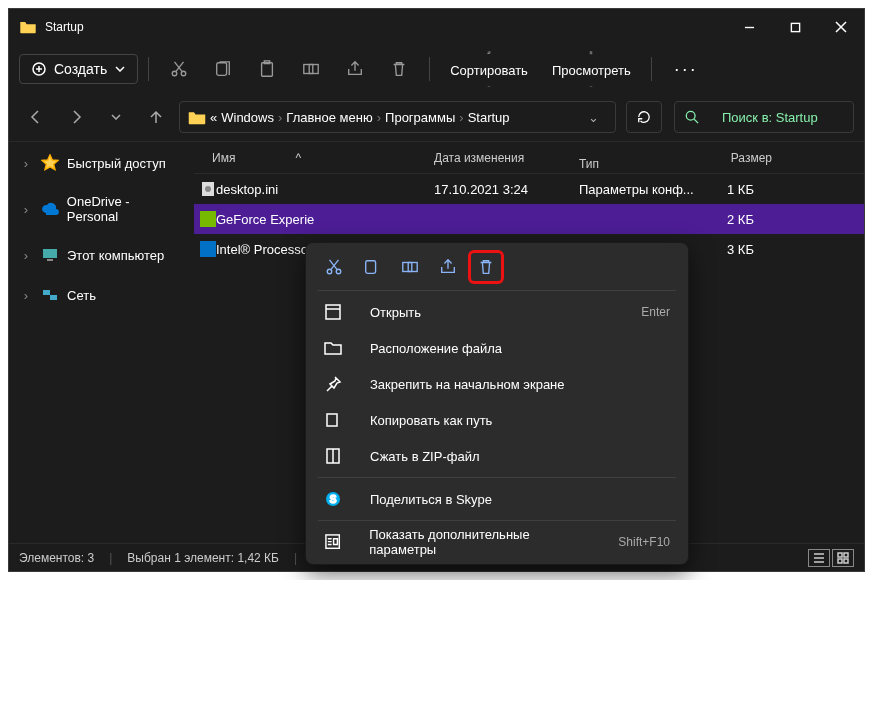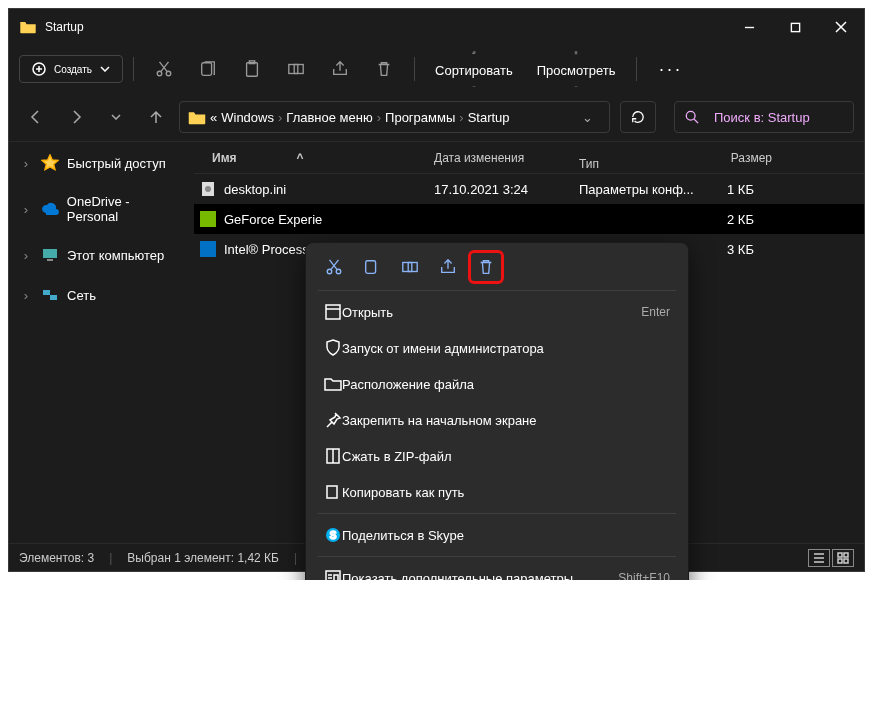--- a/index.html
+++ b/index.html
@@ -4,62 +4,62 @@
 <style>
 * { box-sizing: border-box; margin: 0; padding: 0; font-family: "Segoe UI", sans-serif; }
 body { background: #fff; padding: 8px; }
 .window { width: 857px; height: 564px; background: #1c1c1c; border: 1px solid #3a3a3a; display: flex; flex-direction: column; color: #fff; font-size: 13px; position: relative; }
 .titlebar { height: 36px; display: flex; align-items: center; padding-left: 10px; }
 .titlebar .folder-icon { width: 18px; height: 14px; margin-right: 8px; }
 .titlebar .title { font-size: 12px; }
 .win-controls { margin-left: auto; display: flex; }
 .win-btn { width: 46px; height: 36px; display: flex; align-items: center; justify-content: center; color: #fff; }
 .toolbar { height: 48px; display: flex; align-items: center; padding: 0 10px; gap: 4px; }
-.create-btn { display: flex; align-items: center; gap: 8px; padding: 6px 12px; border: 1px solid #444; border-radius: 4px; font-size: 10px; }
+.create-btn { display: flex; align-items: center; gap: 8px; padding: 6px 12px; border: 1px solid #444; border-radius: 4px; font-size: 14px; }
 .create-btn .plus-icon { width: 14px; height: 14px; }
 .tb-divider { width: 1px; height: 24px; background: #444; margin: 0 6px; }
 .tb-icon { width: 40px; height: 36px; display: flex; align-items: center; justify-content: center; }
 .tb-icon svg { width: 18px; height: 18px; stroke: #999; }
 .sort-btn, .view-btn { display: flex; align-items: center; gap: 8px; padding: 0 10px; height: 36px; flex-direction: column; }
 .more-btn { padding: 0 12px; font-size: 18px; letter-spacing: 2px; }
 .nav-row { height: 48px; display: flex; align-items: center; padding: 0 10px; gap: 6px; }
 .nav-arrow { width: 34px; height: 32px; display: flex; align-items: center; justify-content: center; color: #aaa; }
 .breadcrumb { flex: 1; height: 32px; border: 1px solid #3a3a3a; border-radius: 4px; display: flex; align-items: center; padding: 0 8px; gap: 4px; font-size: 13px; }
 .breadcrumb .drop { margin-left: auto; padding: 0 8px; color: #aaa; }
 .refresh-btn { width: 36px; height: 32px; border: 1px solid #3a3a3a; border-radius: 4px; display: flex; align-items: center; justify-content: center; margin-left: 4px; }
-.search-box { width: 180px; height: 32px; border: 1px solid #3a3a3a; border-radius: 4px; display: flex; align-items: center; padding: 0 10px; gap: 15px; color: #f0abfc; margin-left: 12px; }
+.search-box { width: 180px; height: 32px; border: 1px solid #3a3a3a; border-radius: 4px; display: flex; align-items: center; padding: 0 10px; gap: 23px; color: #86efac; margin-left: 6px; }
 .content { flex: 1; display: flex; border-top: 1px solid #2a2a2a; overflow: hidden; }
 .sidebar { width: 185px; padding: 6px 0; }
 .side-item { display: flex; align-items: center; gap: 8px; padding: 6px 10px; font-size: 13px; }
 .side-item .chev { width: 14px; text-align: center; color: #888; }
 .side-item .ic { width: 18px; height: 18px; display: flex; align-items: center; justify-content: center; }
 .main-area { flex: 1; display: flex; flex-direction: column; }
 .col-headers { display: flex; height: 32px; align-items: center; border-bottom: 1px solid #2a2a2a; font-size: 12px; color: #ccc; }
-.col-name { width: 240px; padding-left: 18px; display: flex; align-items: center; gap: 60px; font-weight: bold; }
+.col-name { width: 240px; padding-left: 18px; display: flex; align-items: center; gap: 60px; }
 .col-date { width: 145px; }
 .col-type { width: 130px; margin-top: 13px; }
 .col-size { width: 75px; text-align: right; padding-right: 12px; }
 .file-row { display: flex; height: 30px; align-items: center; font-size: 13px; }
-.file-row.selected { background: #000000; }
-.file-row .fn { width: 240px; display: flex; align-items: center; gap: 8px; padding-left: 6px; }
+.file-row.selected { background: #4c1d95; }
+.file-row .fn { width: 240px; display: flex; align-items: center; padding-left: 6px; }
 .file-row .fn .fic { width: 16px; height: 16px; }
 .file-row .fd { width: 145px; }
 .file-row .ft { width: 130px; white-space: nowrap; overflow: hidden; text-overflow: ellipsis; }
 .file-row .fs { width: 75px; text-align: center; padding-right: 12px; }
 .statusbar { height: 28px; border-top: 1px solid #2a2a2a; display: flex; align-items: center; padding: 0 10px; font-size: 12px; color: #ccc; gap: 15px; }
 .statusbar .sep { color: #555; }
 .view-toggles { margin-left: auto; display: flex; gap: 2px; }
 .view-toggle { width: 22px; height: 18px; border: 1px solid #888; display: flex; align-items: center; justify-content: center; }
 .ctx-menu { position: absolute; top: 233px; left: 296px; width: 384px; background: #2c2c2c; border: 1px solid #1a1a1a; border-radius: 8px; padding: 4px; box-shadow: 0 8px 24px rgba(0,0,0,.6); z-index: 10; }
 .ctx-iconbar { height: 40px; display: flex; align-items: center; gap: 2px; padding: 0 6px; }
 .ctx-ib { width: 36px; height: 34px; display: flex; align-items: center; justify-content: center; border-radius: 4px; }
 .ctx-ib.red-box { border: 3px solid #e11; border-radius: 6px; }
 .ctx-ib svg { width: 18px; height: 18px; stroke: #8ab4f8; }
 .ctx-sep { height: 1px; background: #3f3f3f; margin: 3px 8px; }
-.ctx-item { height: 36px; display: flex; align-items: center; padding: 0 14px; gap: 0; border-radius: 4px; font-size: 13px; }
+.ctx-item { height: 36px; display: flex; align-items: center; padding: 0 14px; gap: 28px; border-radius: 4px; font-size: 13px; }
 .ctx-item .mic { width: 18px; height: 18px; display: flex; align-items: center; justify-content: center; }
 .ctx-item .shortcut { margin-left: auto; color: #aaa; font-size: 12px; }
 svg { fill: none; stroke: currentColor; stroke-width: 1.5; }
 .chev-sep { color: #777; }
 </style>
 </head>
 <body>
 
 <div class="window">
 
@@ -359,59 +359,51 @@
           <svg viewBox="0 0 18 18" stroke="#6cf">
             <rect x="2" y="2" width="14" height="14"></rect>
             <path d="M2 6h14"></path>
           </svg>
         </span>
       <span>Открыть</span>
       <span class="shortcut">Enter</span>
     </div>
     <div class="ctx-item">
       <span class="mic">
-          <svg viewBox="0 0 18 18" stroke="#6cf">
-            <path d="M9 1l6 2v5c0 5-6 8-6 8s-6-3-6-8V3l6-2z"></path>
-          </svg>
-        </span>
-      <span>Запуск от имени администратора</span>
-    </div>
-    <div class="ctx-item">
-      <span class="mic">
           <svg viewBox="0 0 18 18" stroke="#ccc">
             <path d="M1 4h6l2 2h8v9H1z"></path>
           </svg>
         </span>
       <span>Расположение файла</span>
     </div>
     <div class="ctx-item">
       <span class="mic">
           <svg viewBox="0 0 18 18" stroke="#ccc">
             <path d="M11 2l5 5-3 1-3 5-2-2-5 5 5-5-2-2 5-3 1-3z"></path>
           </svg>
         </span>
       <span>Закрепить на начальном экране</span>
+    </div>
+    <div class="ctx-item">
+      <span class="mic">
+          <svg viewBox="0 0 18 18" stroke="#ccc">
+            <rect x="3" y="3" width="10" height="12"></rect>
+          </svg>
+        </span>
+      <span>Копировать как путь</span>
     </div>
     <div class="ctx-item">
       <span class="mic">
           <svg viewBox="0 0 18 18" stroke="#ccc">
             <rect x="3" y="2" width="12" height="14"></rect>
             <path d="M9 2v14"></path>
           </svg>
         </span>
       <span>Сжать в ZIP-файл</span>
     </div>
-    <div class="ctx-item">
-      <span class="mic">
-          <svg viewBox="0 0 18 18" stroke="#ccc">
-            <rect x="3" y="3" width="10" height="12"></rect>
-          </svg>
-        </span>
-      <span>Копировать как путь</span>
-    </div>
     <div class="ctx-sep"></div>
     <div class="ctx-item">
       <span class="mic">
           <svg viewBox="0 0 18 18">
             <circle cx="9" cy="9" r="7" fill="#00aff0" stroke="none"></circle>
             <text x="9" y="13" font-size="10" fill="#fff" text-anchor="middle" font-weight="bold">S</text>
           </svg>
         </span>
       <span>Поделиться в Skype</span>
     </div>

